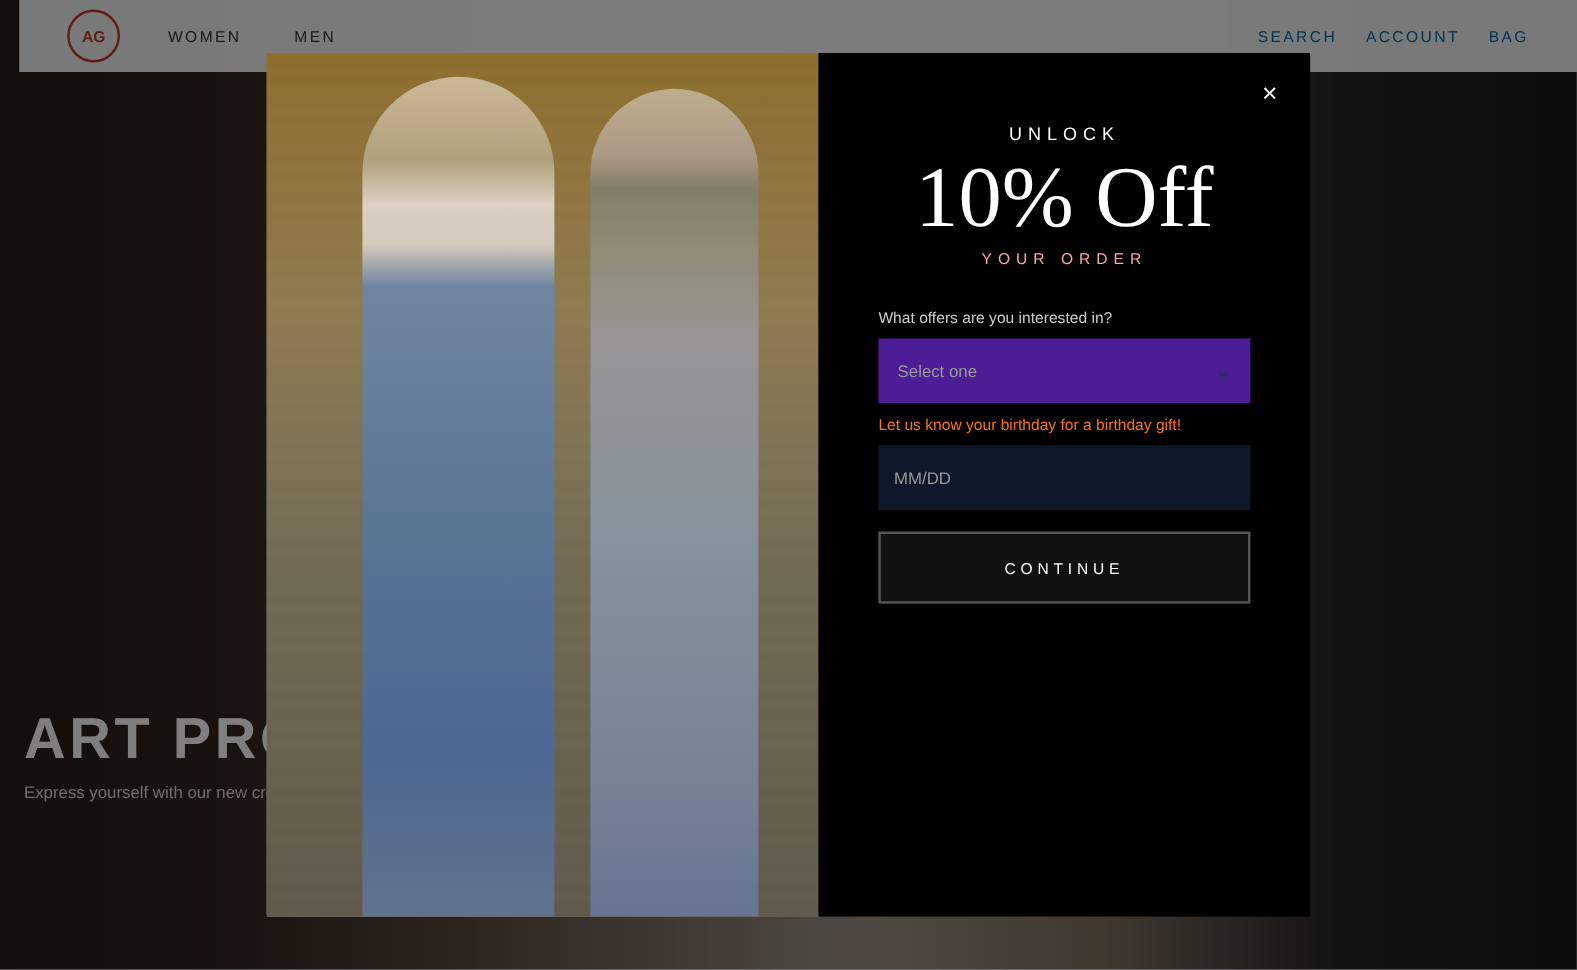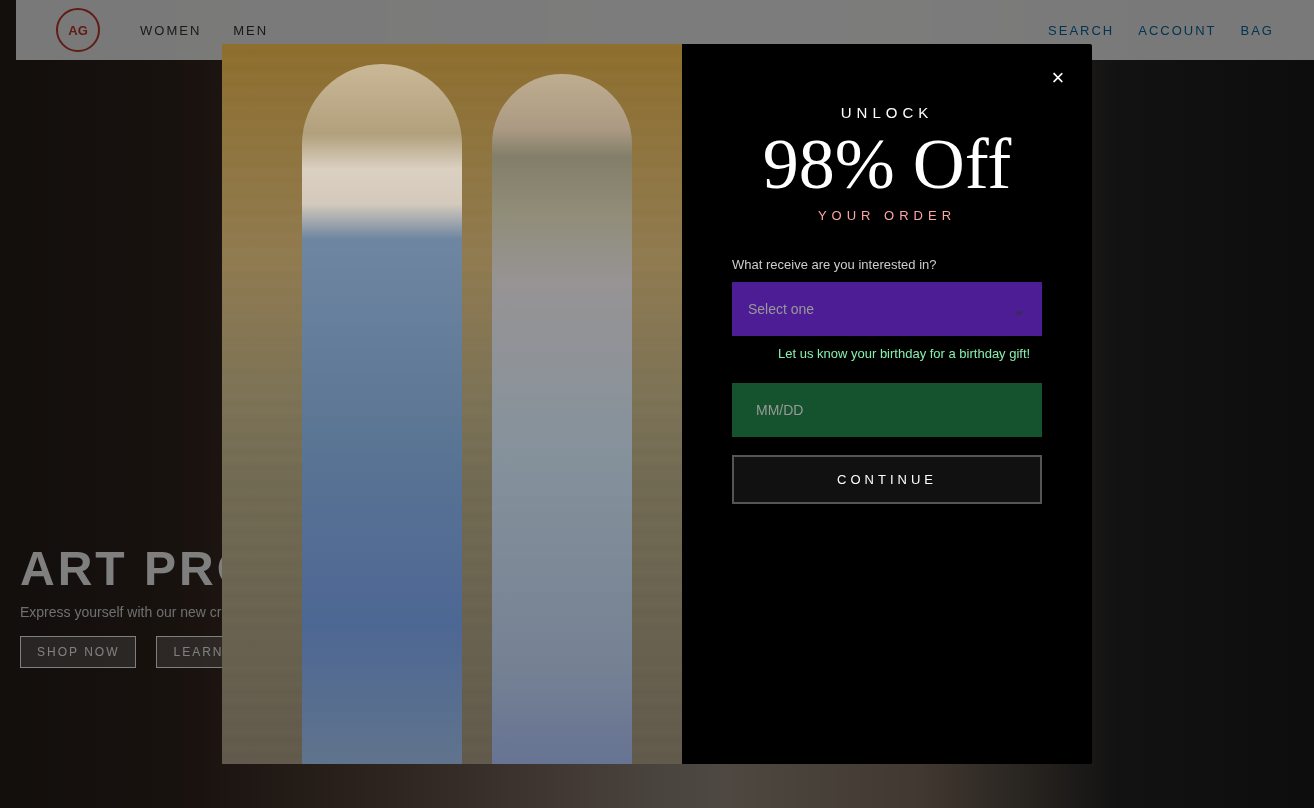--- a/index.html
+++ b/index.html
@@ -57,21 +57,21 @@
       justify-content: center;
       font-size: 13px;
       font-weight: bold;
       color: #c0392b;
       font-family: sans-serif;
       flex-shrink: 0;
     }
 
     .nav-links {
       display: flex;
-      gap: 32px;
+      gap: 44px;
       flex: 1;
     }
 
     .nav-link {
       font-family: sans-serif;
       font-size: 13px;
       letter-spacing: 2px;
       color: #333;
       text-transform: uppercase;
       font-weight: 500;
@@ -272,22 +272,21 @@
 
     .form-label {
       font-family: sans-serif;
       font-size: 13px;
       color: #ccc;
       margin-bottom: 10px;
       margin-top: 10px;
     }
 
     .form-label span {
-      color: #86efac;
-      margin-left: 46px;
+      color: #f97316;
     }
 
     .form-select-wrapper {
       position: relative;
       width: 100%;
     }
 
     .form-select {
       width: 100%;
       height: 54px;
@@ -308,41 +307,41 @@
       top: 50%;
       transform: translateY(-50%);
       pointer-events: none;
       color: #333;
       font-size: 16px;
     }
 
     .form-input {
       width: 100%;
       height: 54px;
-      background: #14532d;
+      background: #0f172a;
       border: none;
-      padding: 0 24px;
+      padding: 0 13px;
       font-family: sans-serif;
       font-size: 14px;
       color: #999;
       outline: none;
-      margin-top: 12px;
+      margin-top: 0;
     }
 
     .form-input::placeholder {
       color: #999;
     }
 
     .form-input-birthday {
       margin-bottom: 4px;
     }
 
     .continue-btn {
       width: 100%;
-      height: 49px;
+      height: 60px;
       background: #111;
       border: 2px solid #555;
       color: #fff;
       font-family: sans-serif;
       font-size: 13px;
       letter-spacing: 4px;
       text-transform: uppercase;
       cursor: pointer;
       margin-top: 14px;
     }
@@ -403,48 +402,44 @@
   <div class="nav-right">
     <span class="nav-right-item">SEARCH</span>
     <span class="nav-right-item">ACCOUNT</span>
     <span class="nav-right-item">BAG</span>
   </div>
 </nav>
 
 <div class="hero-text">
   <div class="hero-title">ART PRO</div>
   <div class="hero-subtitle">Express yourself with our new creative caps</div>
-  <div class="hero-buttons">
-    <span class="hero-btn">SHOP NOW</span>
-    <span class="hero-btn">LEARN</span>
-  </div>
 </div>
 
 <div class="overlay-backdrop"></div>
 
 <div class="modal">
 
   <div class="modal-image">
     <div class="wood-bg"></div>
     <div class="modal-image-people"></div>
     <div class="figure-man"></div>
     <div class="figure-woman"></div>
   </div>
 
   <div class="modal-content">
 
     <button class="close-btn">×</button>
 
     <div class="modal-headline-unlock">UNLOCK</div>
-    <div class="modal-headline-percent">98% Off</div>
+    <div class="modal-headline-percent">10% Off</div>
     <div class="modal-headline-order">YOUR ORDER</div>
 
     <div class="modal-form">
 
-      <div class="form-label">What receive are you interested in?</div>
+      <div class="form-label">What offers are you interested in?</div>
 
       <div class="form-select-wrapper">
         <select class="form-select">
           <option value="">Select one</option>
           <option value="womens">Women's</option>
           <option value="mens">Men's</option>
           <option value="both">Both</option>
         </select>
         <span class="select-chevron">⌄</span>
       </div>

